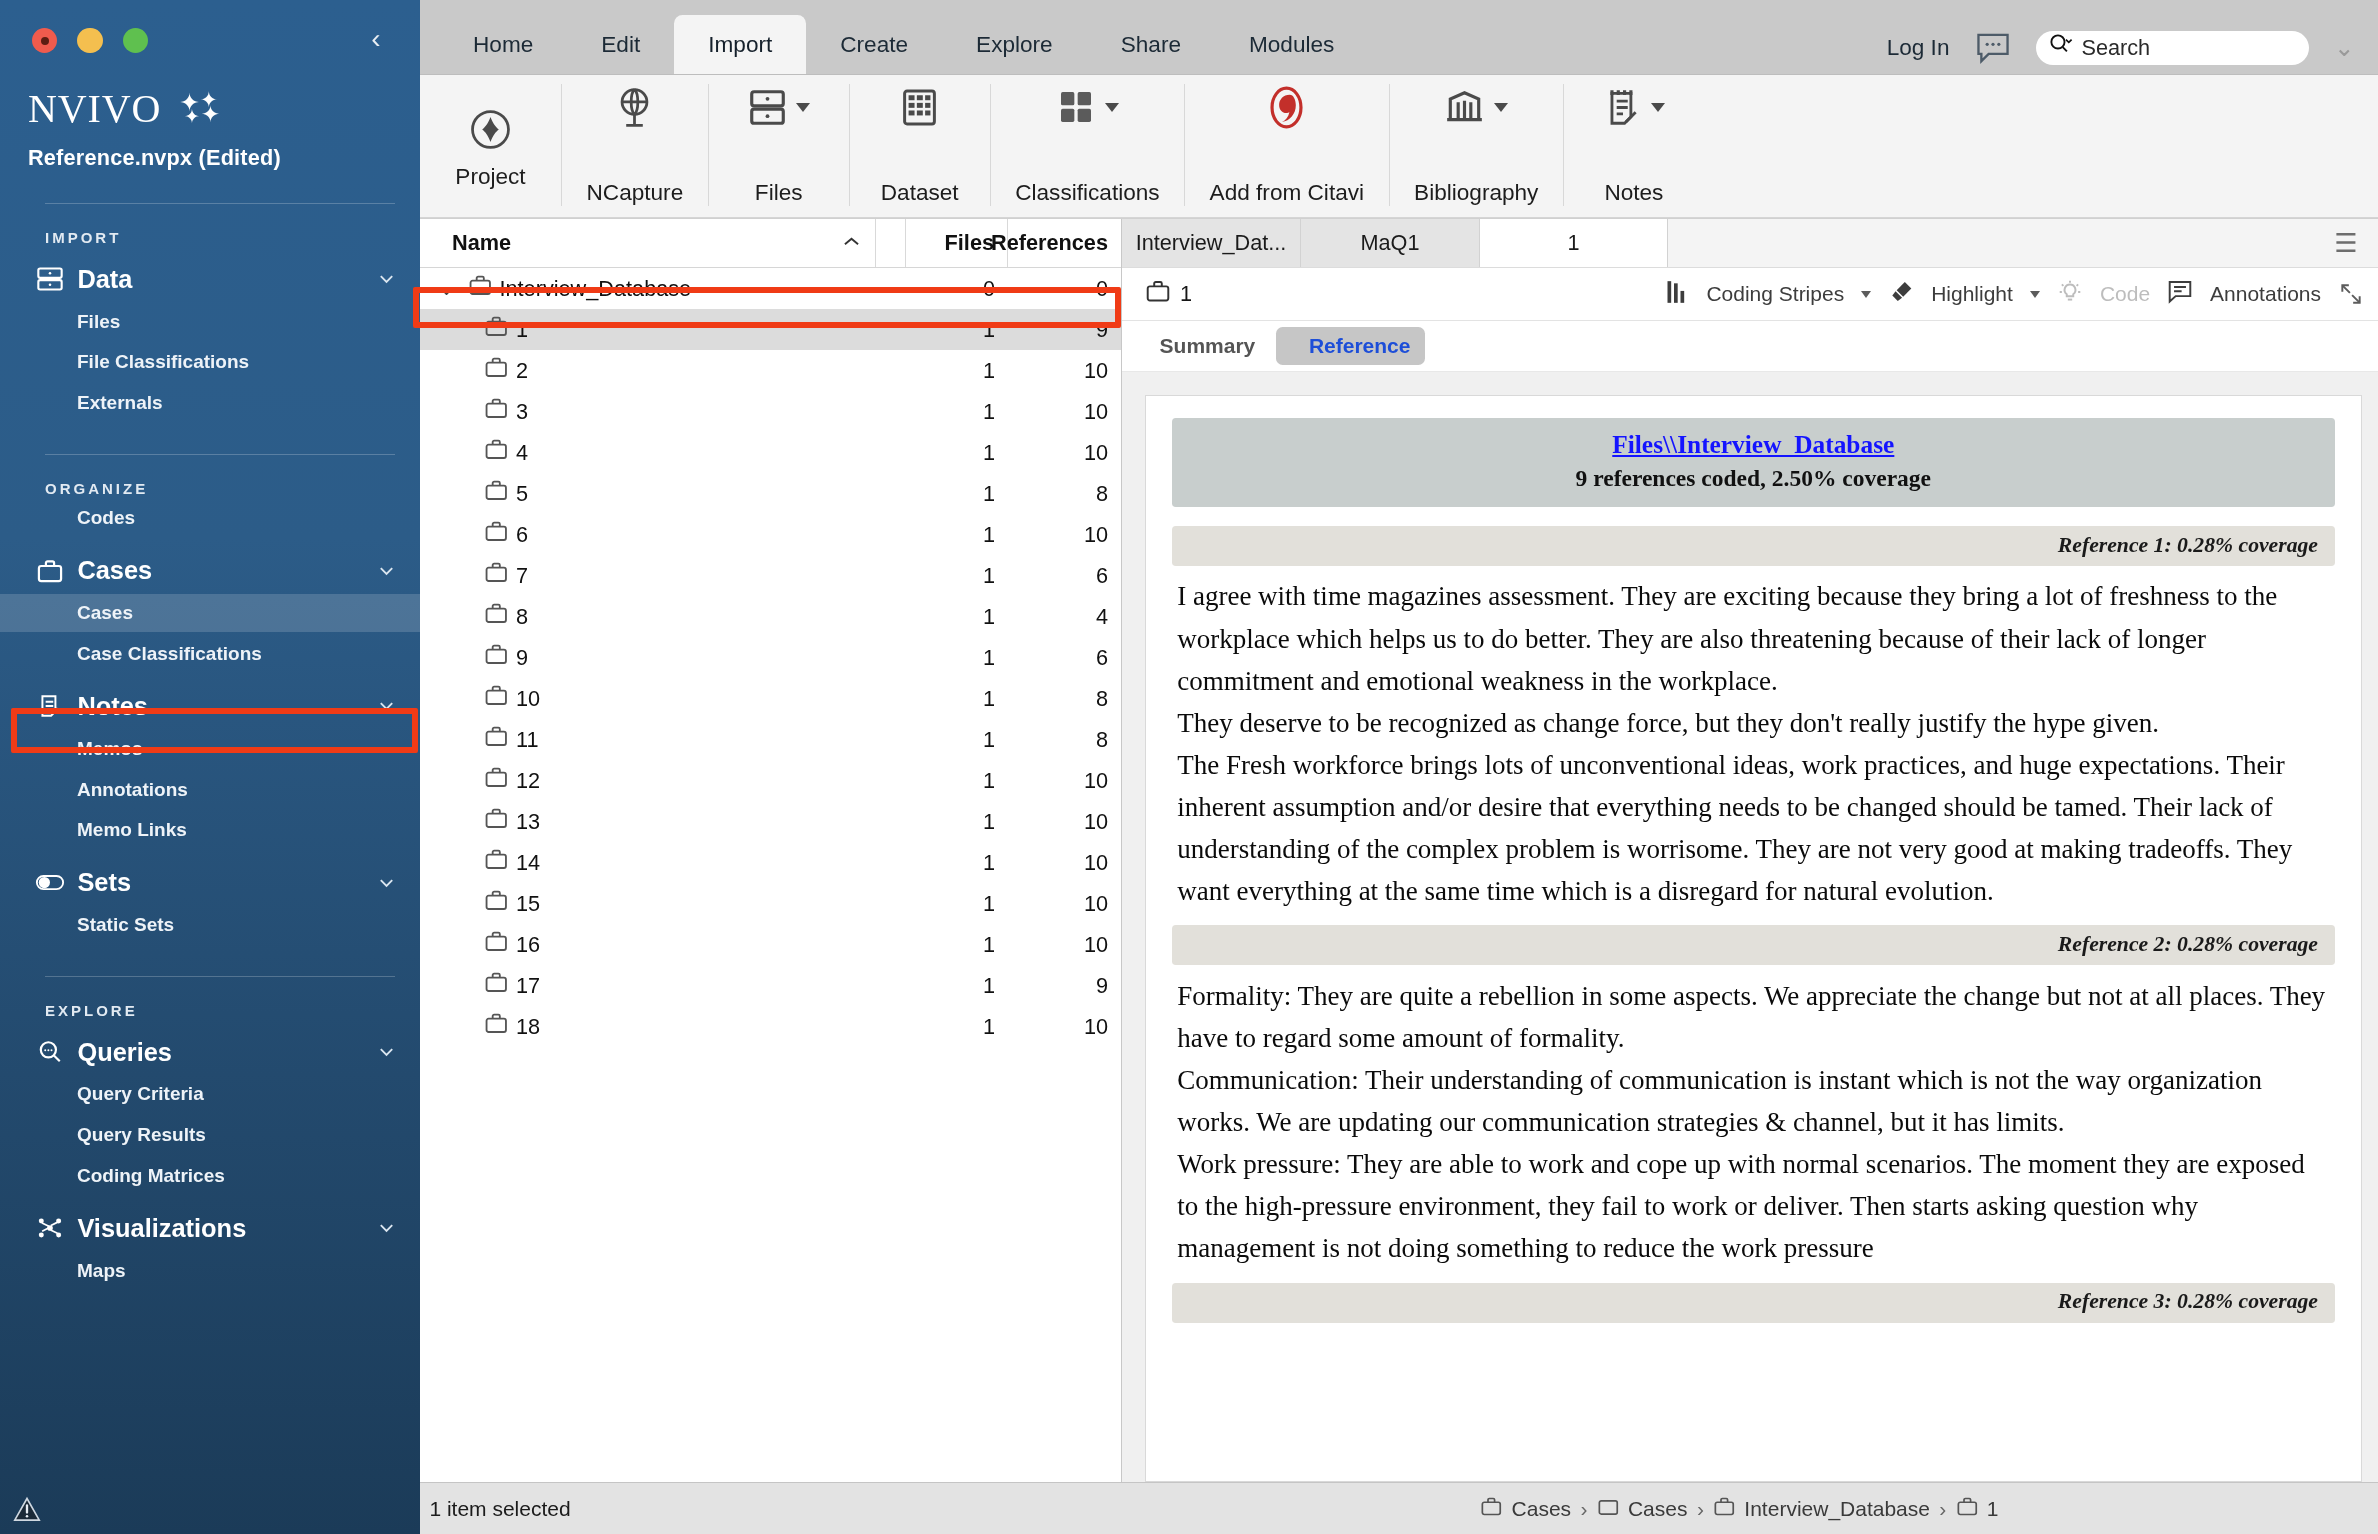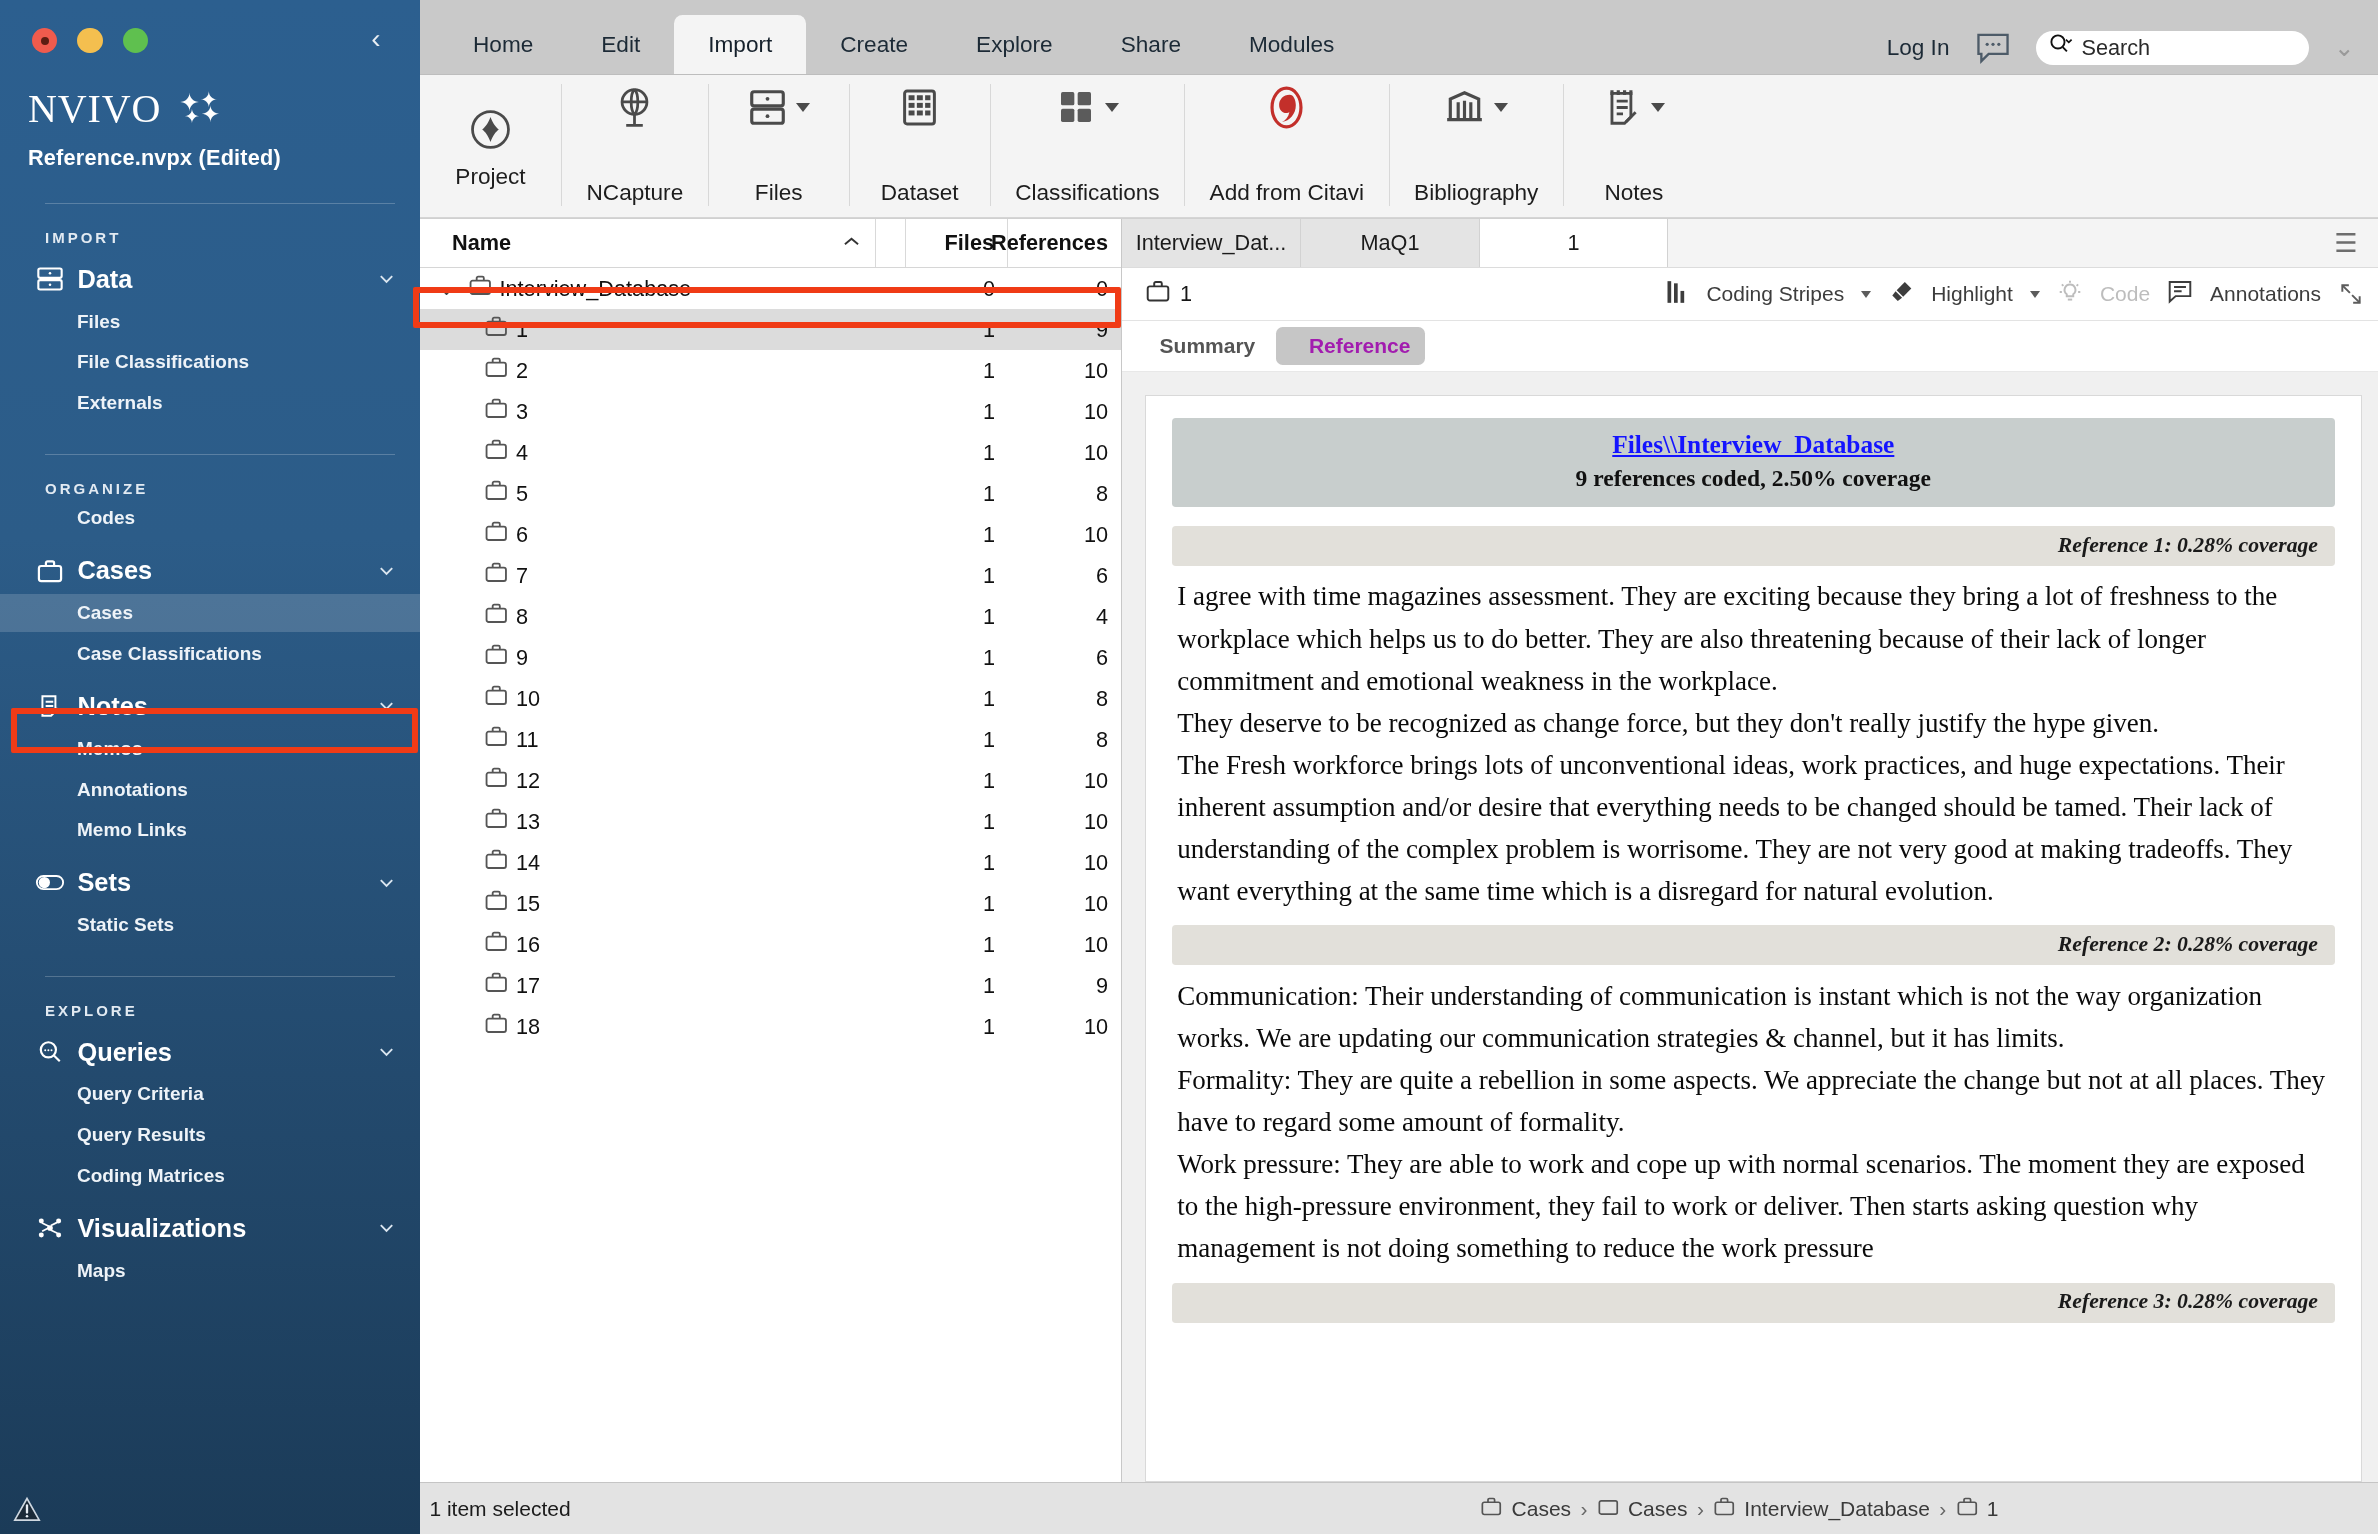--- a/index.html
+++ b/index.html
@@ -289,21 +289,21 @@
   .subtabs {
     height: 51px; background:#fff;
     display:flex; align-items:center; gap: 5.6px;
     padding-left: 22.6px;
     border-bottom: 0.9px solid #e8e8e8;
   }
   .stab {
     font-size: 21px; font-weight: bold; color:#555;
     padding: 6.6px 15px; border-radius: 6.6px; cursor:pointer;
   }
-  .stab.active { background:#c6c6c6; color:#a21caf;padding-left:33px; }
+  .stab.active { background:#c6c6c6; color:#1d4ed8;padding-left:33px; }
 
   .docwrap {
     flex: 1 1 auto;
     background: #f0f0f0;
     padding: 22.6px 17px 0 22.6px;
     overflow: hidden;
   }
   .page {
     background: #fff;
     border: 0.9px solid #d9d9d9;
@@ -976,22 +976,22 @@
               <span class="doc-link">Files\\Interview_Database</span>
               <div class="doc-sub">9 references coded, 2.50% coverage</div>
             </div>
 
             <div class="ref-bar">Reference 1: 0.28% coverage</div>
             <p class="para">I agree with time magazines assessment.  They are exciting because they bring a lot of freshness to the workplace which helps us to do better. They are also threatening because of their lack of longer commitment and emotional weakness in the workplace.</p>
             <p class="para">They deserve to be recognized as change force, but they don't really justify the hype given.</p>
             <p class="para">The Fresh workforce brings lots of unconventional ideas, work practices, and huge expectations. Their inherent assumption and/or desire that everything needs to be changed should be tamed. Their lack of understanding of the complex problem is worrisome. They are not very good at making tradeoffs. They want everything at the same time which is a disregard for natural evolution.</p>
 
             <div class="ref-bar">Reference 2: 0.28% coverage</div>
+            <p class="para">Formality: They are quite a rebellion in some aspects. We appreciate the change but not at all places. They have to regard some amount of formality.</p>
             <p class="para">Communication: Their understanding of communication is instant which is not the way organization works. We are updating our communication strategies &amp; channel, but it has limits.</p>
-            <p class="para">Formality: They are quite a rebellion in some aspects. We appreciate the change but not at all places. They have to regard some amount of formality.</p>
             <p class="para"> Work pressure: They are able to work and cope up with normal scenarios. The moment they are exposed to the high-pressure environment, they fail to work or deliver. Then starts asking question why management is not doing something to reduce the work pressure</p>
 
             <div class="ref-bar">Reference 3: 0.28% coverage</div>
           </div>
         </div>
       </div>
     </div>
 
     <div class="statusbar">
       <div class="sb-left">1 item selected</div>

